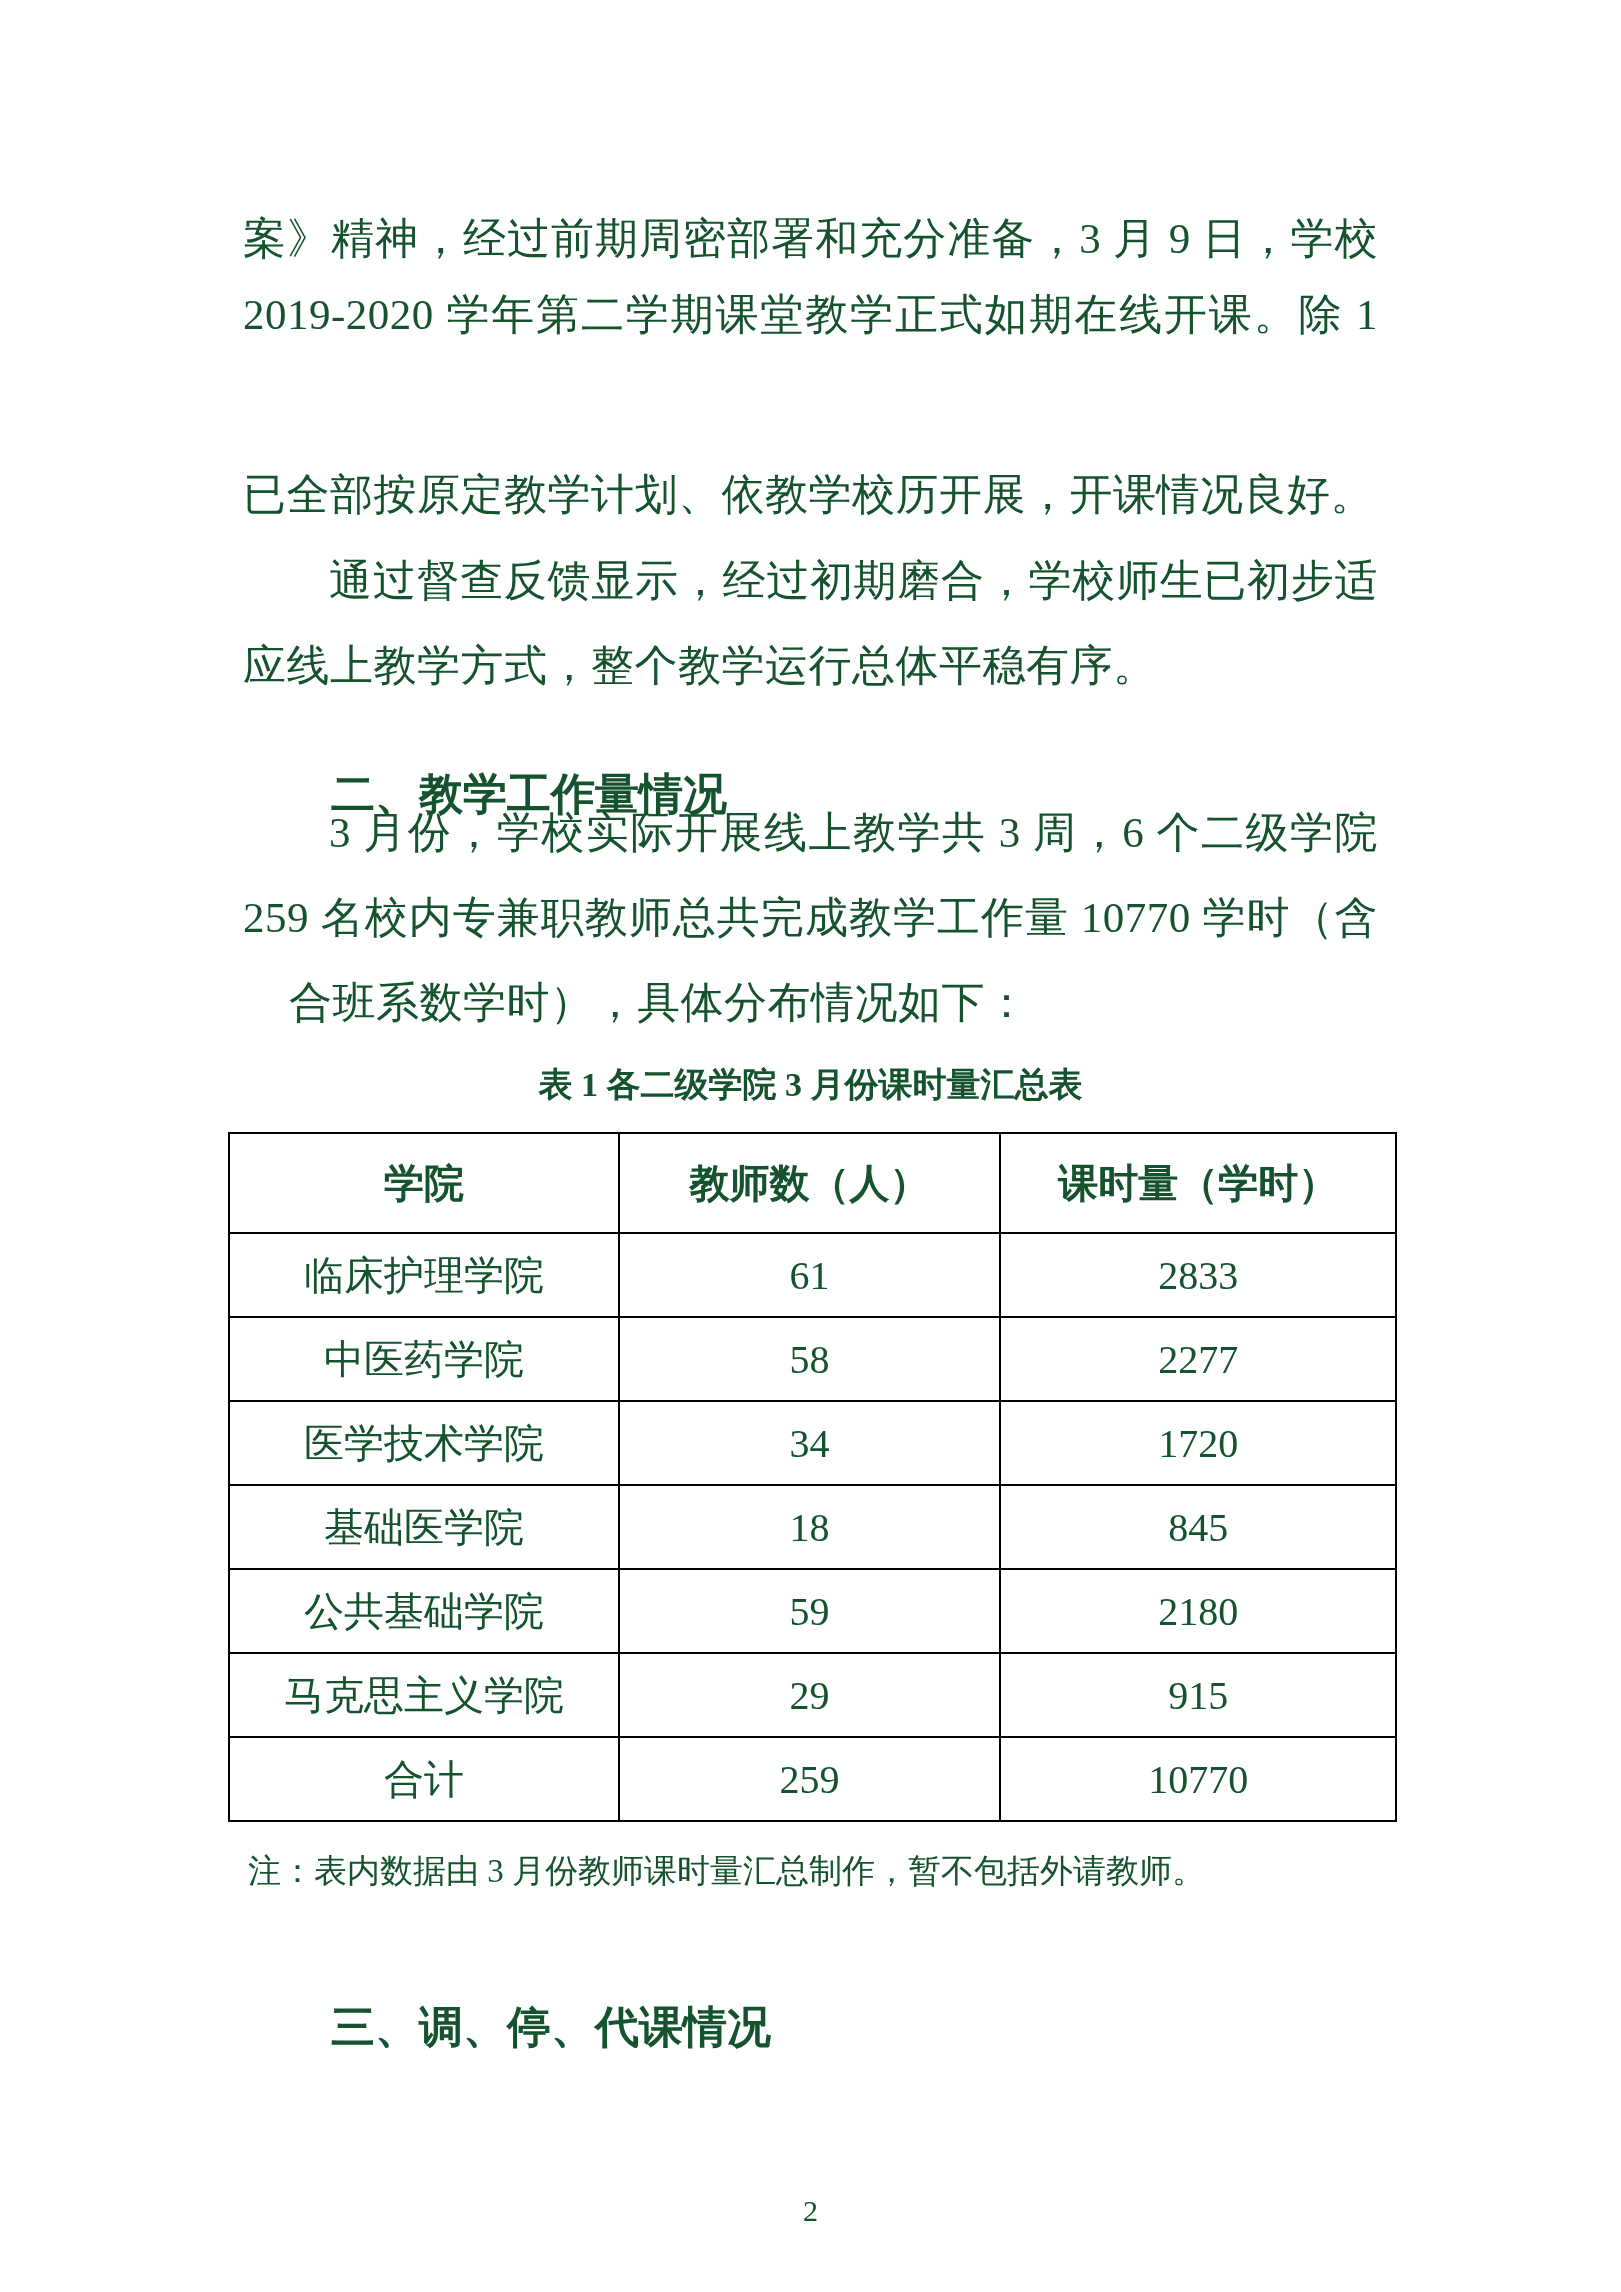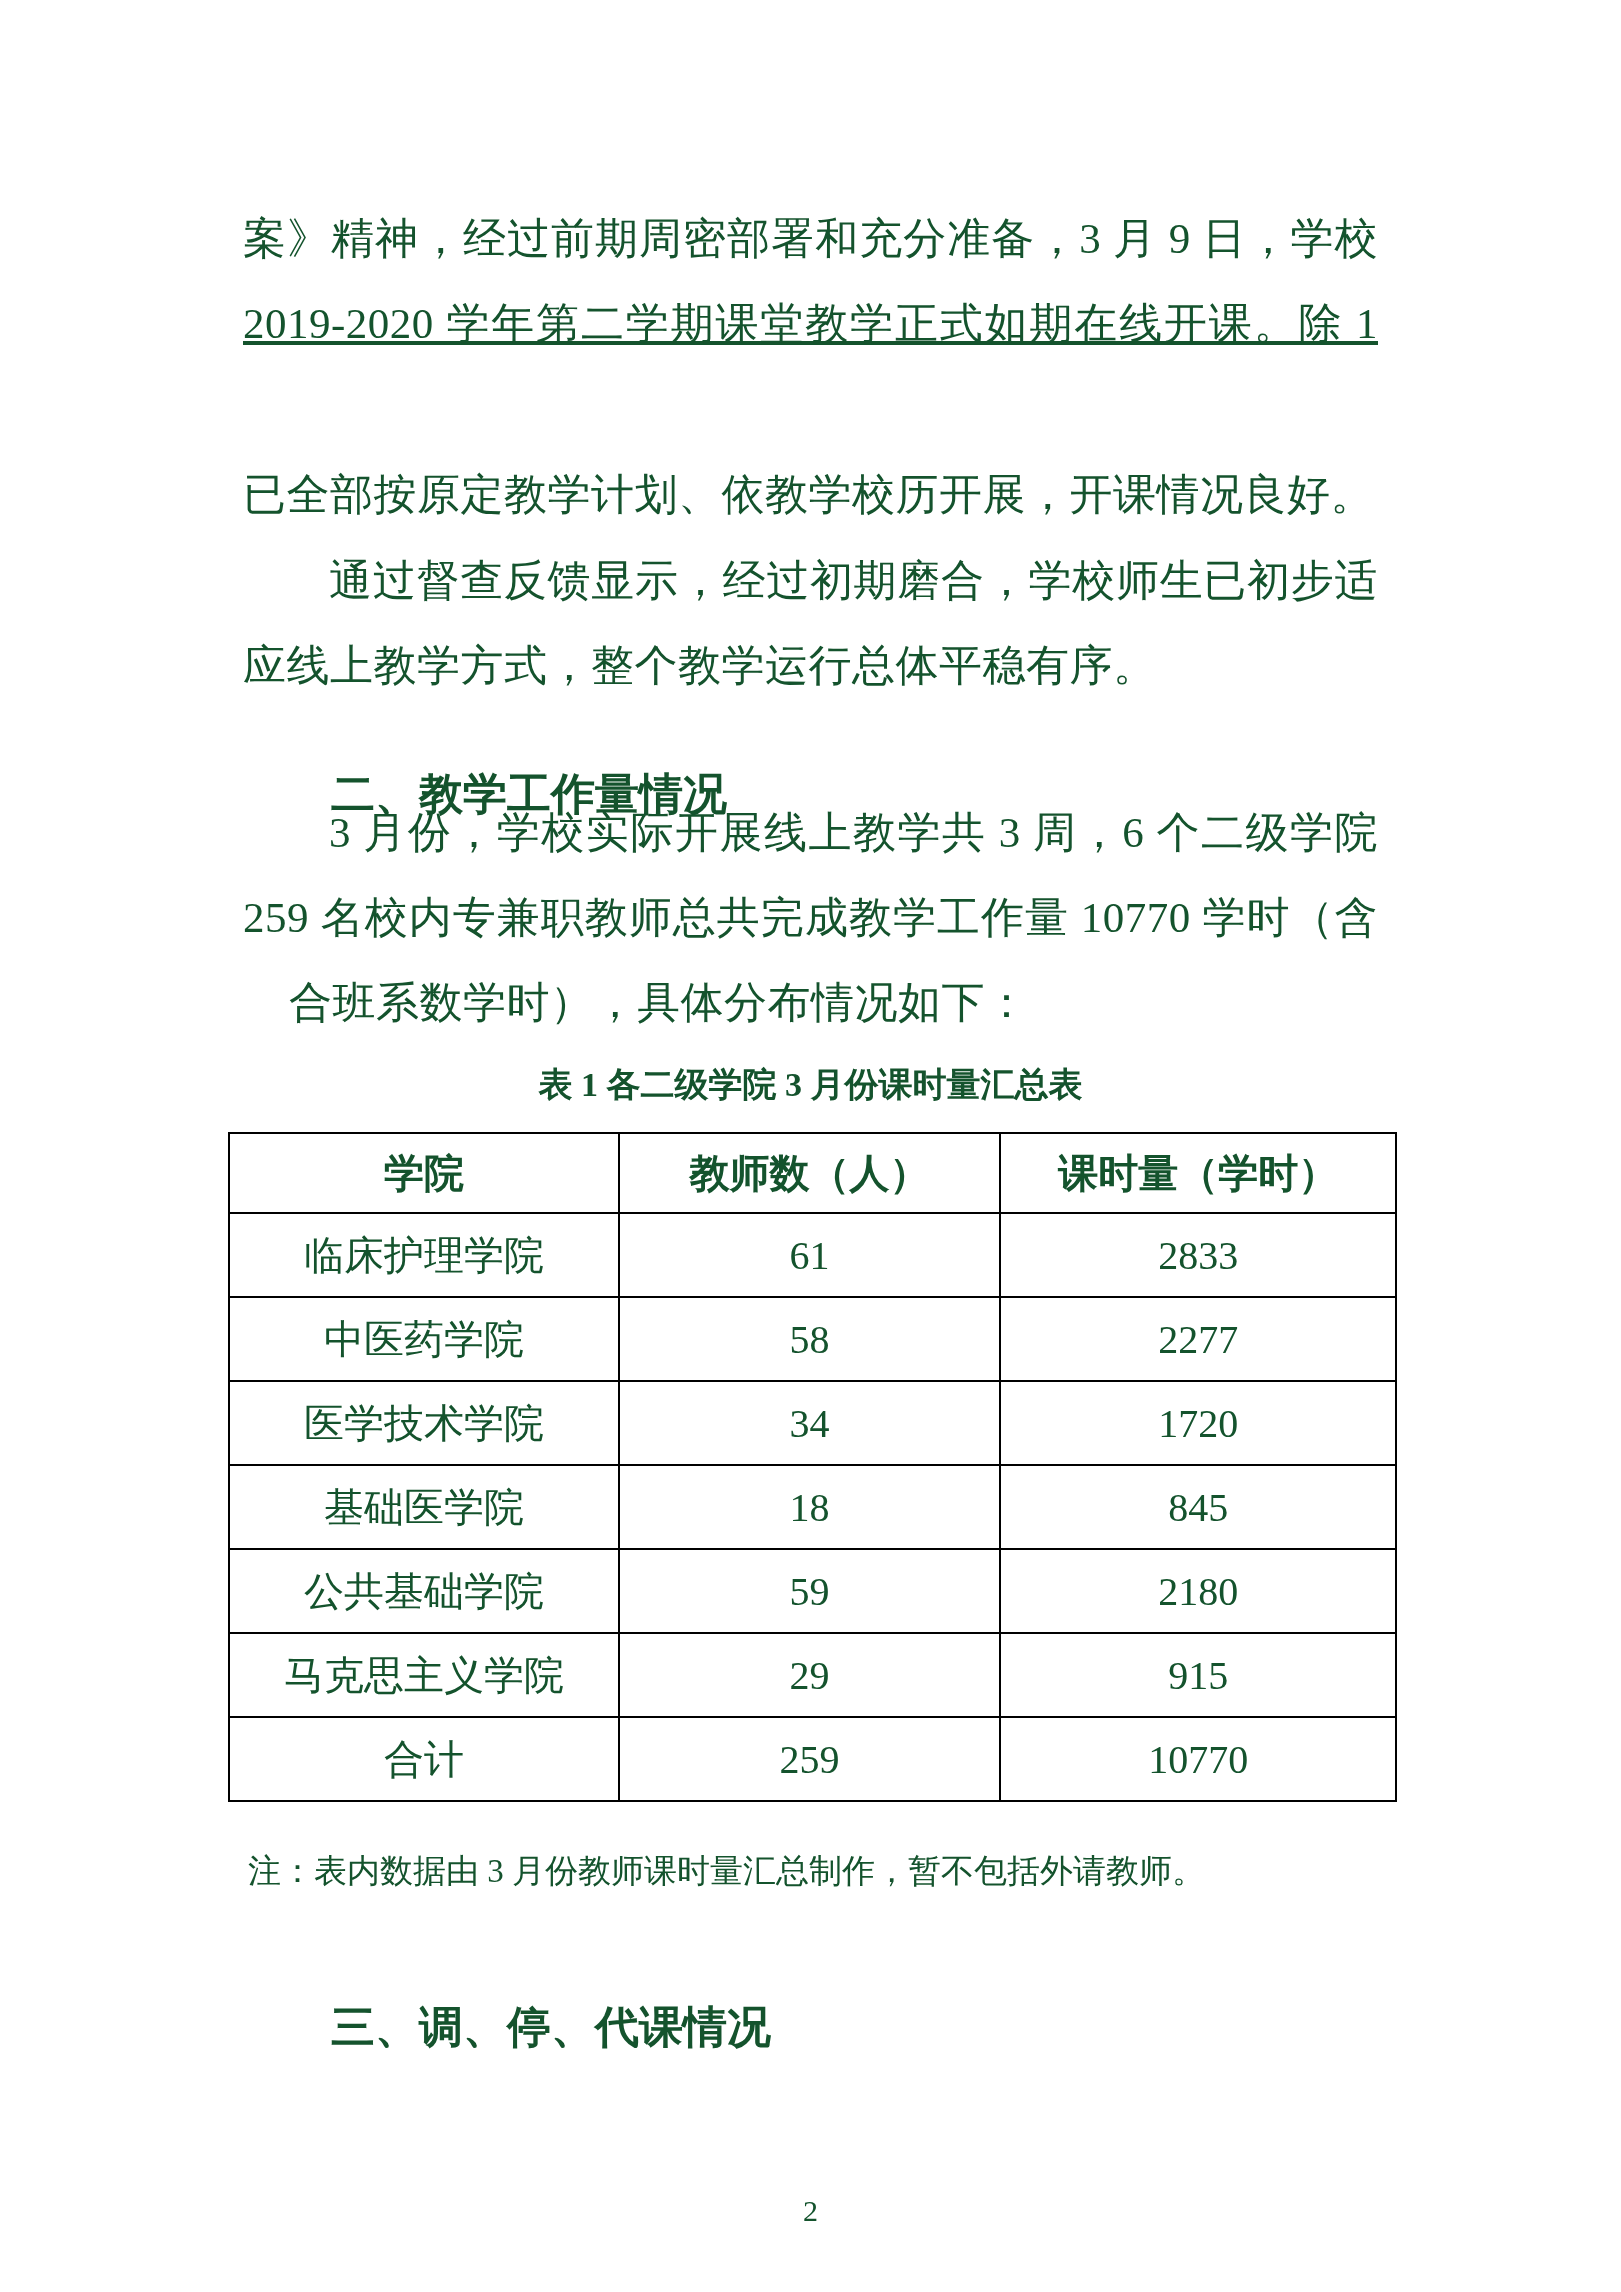--- a/index.html
+++ b/index.html
@@ -58,42 +58,42 @@
     border: solid #000;
     border-width: 2.9px 2px;
     text-align: center;
     vertical-align: middle;
     font-size: 40px;
     font-weight: normal;
     padding: 0;
     overflow: hidden;
   }
   table.summary th { font-weight: bold; }
-  .hrow   { height: 80px; border-radius: 14px; }
+  .hrow   { height: 100px; border-radius: 14px; }
   .drow   { height: 84px; }
   .col-college { width: 33.4%; }
   .col-teachers { width: 32.7%; }
   .col-hours { width: 33.9%; }
   .note {
     position: absolute;
     left: 240px;
     width: 1235px;
     font-size: 33px;
     line-height: 1.2;
   }
   .pageno {
     position: absolute;
     left: 0;
     width: 1621px;
     text-align: center;
     font-size: 30px;
   }
   
   .l1  { top: 214px; }
-  .l2  { top: 299px; text-decoration: underline; }
+  .l2  { top: 290px; }
   .l3  { top: 384px; }
   .l4  { top: 470px; }
   .l5  { top: 556px; }
   .l6  { top: 641px; }
   .l7  { top: 722px; }
   .l8  { top: 808px; }
   .l9  { top: 893px; }
   .l10 { top: 978px; margin-left: 46px; }
   .ltitle { top: 1065px; }
   .lnote  { top: 1852px; margin-left: 8px; }

